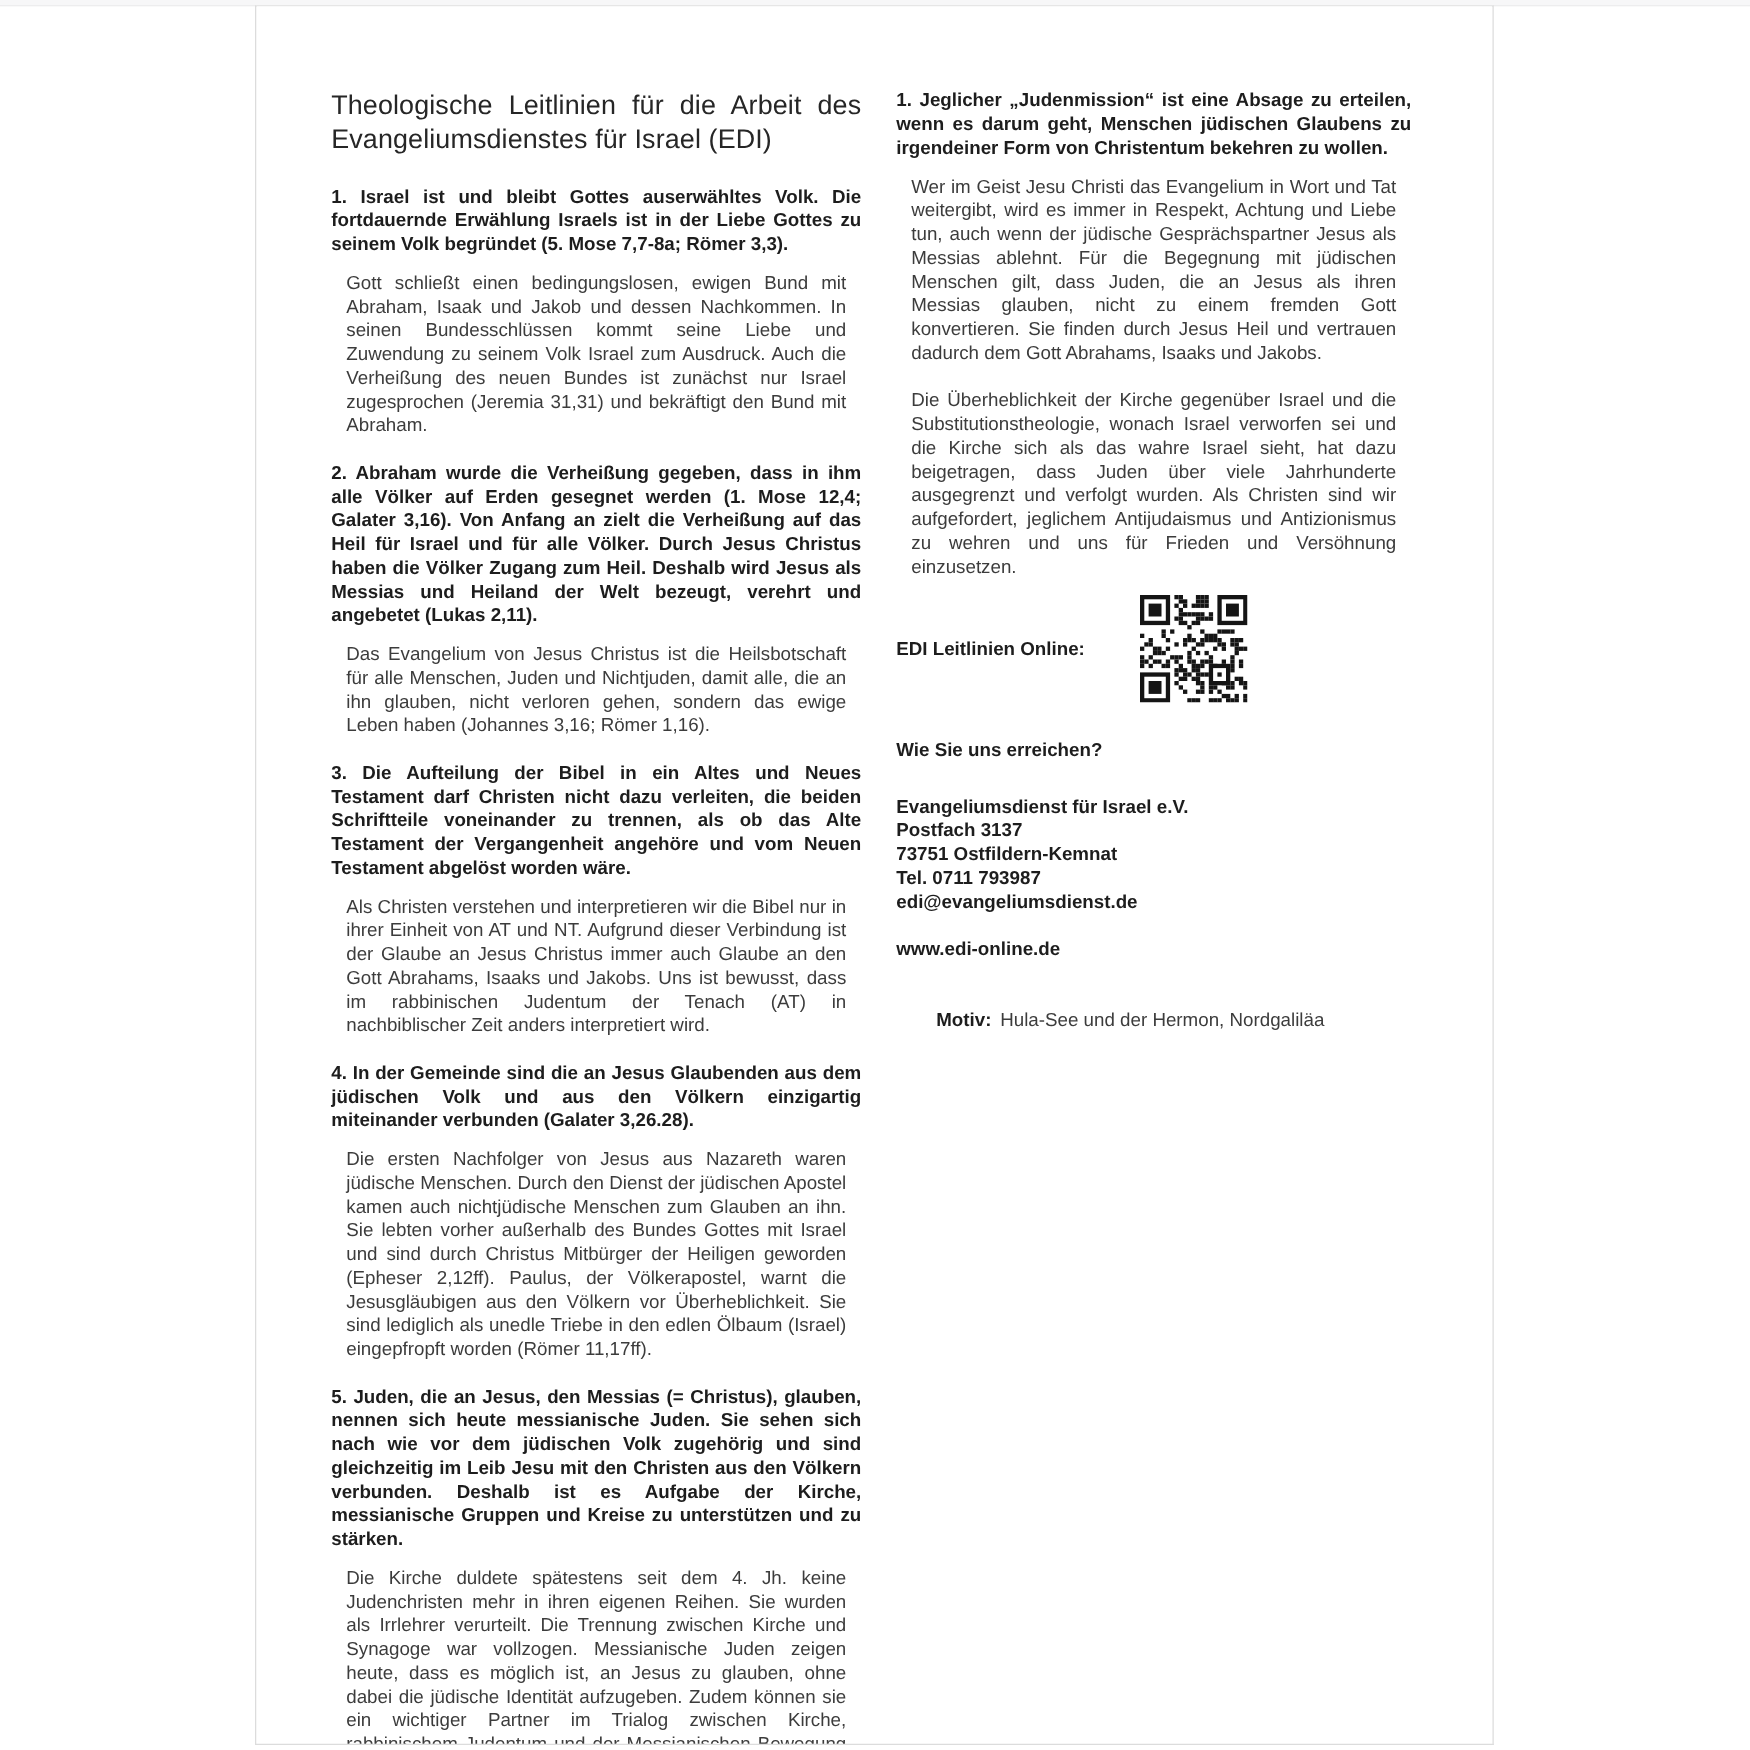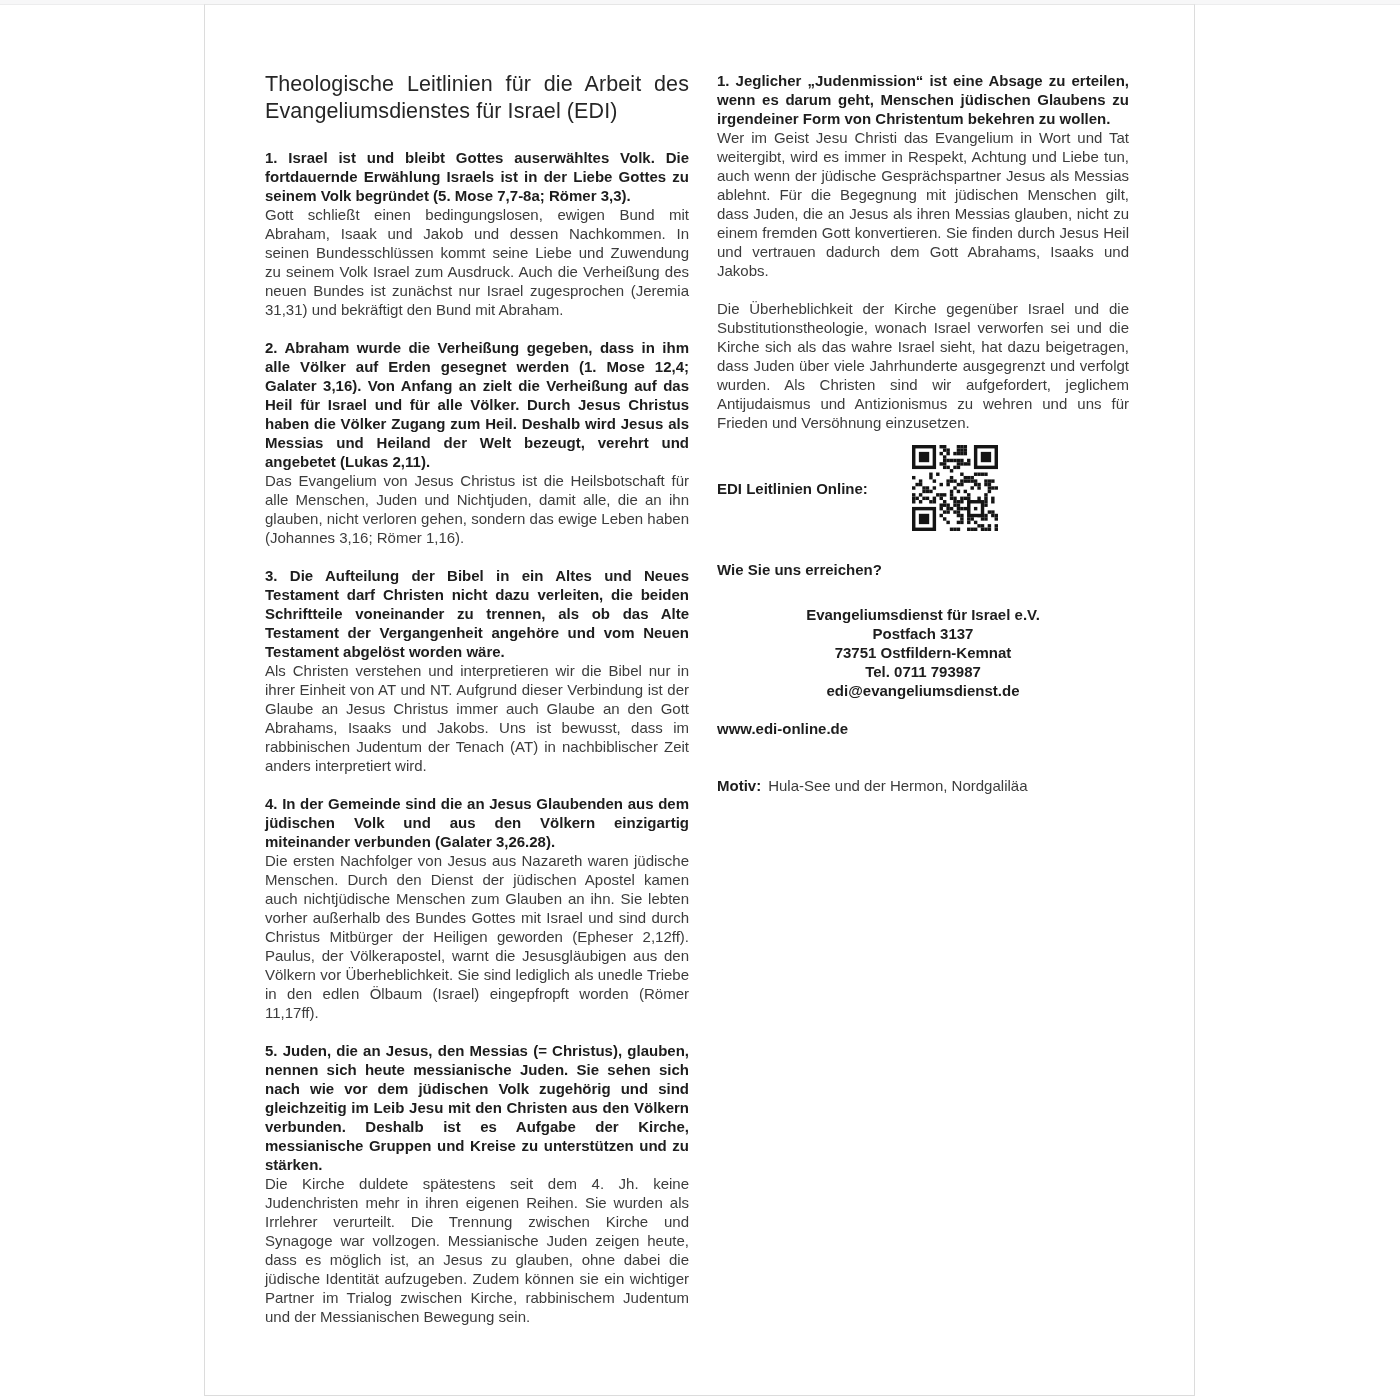--- a/index.html
+++ b/index.html
@@ -52,21 +52,21 @@
   .sec-head {
     margin: 0;
     font-size: 15px;
     line-height: 19px;
     font-weight: 700;
     color: #1d1d1d;
     text-align: justify;
     hyphens: auto;
   }
   .sec-body {
-    margin: 0;
+    margin: 12px;
     font-size: 15px;
     line-height: 19px;
     font-weight: 400;
     color: #3c3c3c;
     text-align: justify;
     hyphens: auto;
   }
 
   .online-row {
     display: flex;
@@ -89,34 +89,34 @@
     line-height: 19px;
     font-weight: 700;
     color: #1d1d1d;
   }
   .contact-block { margin-top: 26px; }
   .contact-line {
     font-size: 15px;
     line-height: 19px;
     font-weight: 700;
     color: #1d1d1d;
-    text-align: center;
   }
   .website {
     margin-top: 19px;
     font-size: 15px;
     line-height: 19px;
     font-weight: 700;
     color: #1d1d1d;
   }
   .credits { margin-top: 38px; }
   .credit-line {
     font-size: 15px;
     line-height: 20px;
     color: #3c3c3c;
+    margin-left: 32px;
   }
   .credit-label { font-weight: 700; color: #1d1d1d; }
   .credit-text  { margin-left: 7px; }
 </style>
 </head>
 <body>
 
 <div class="top-band"></div>
 
 <div class="page">

